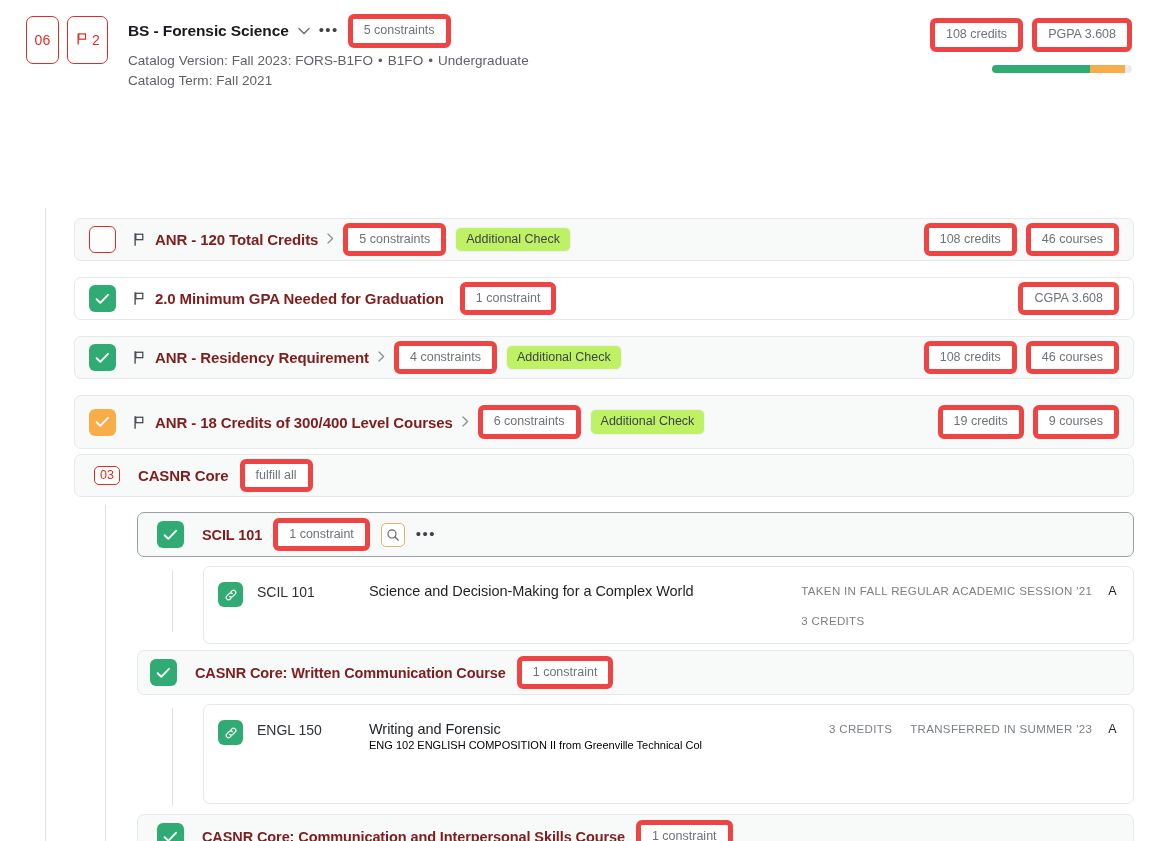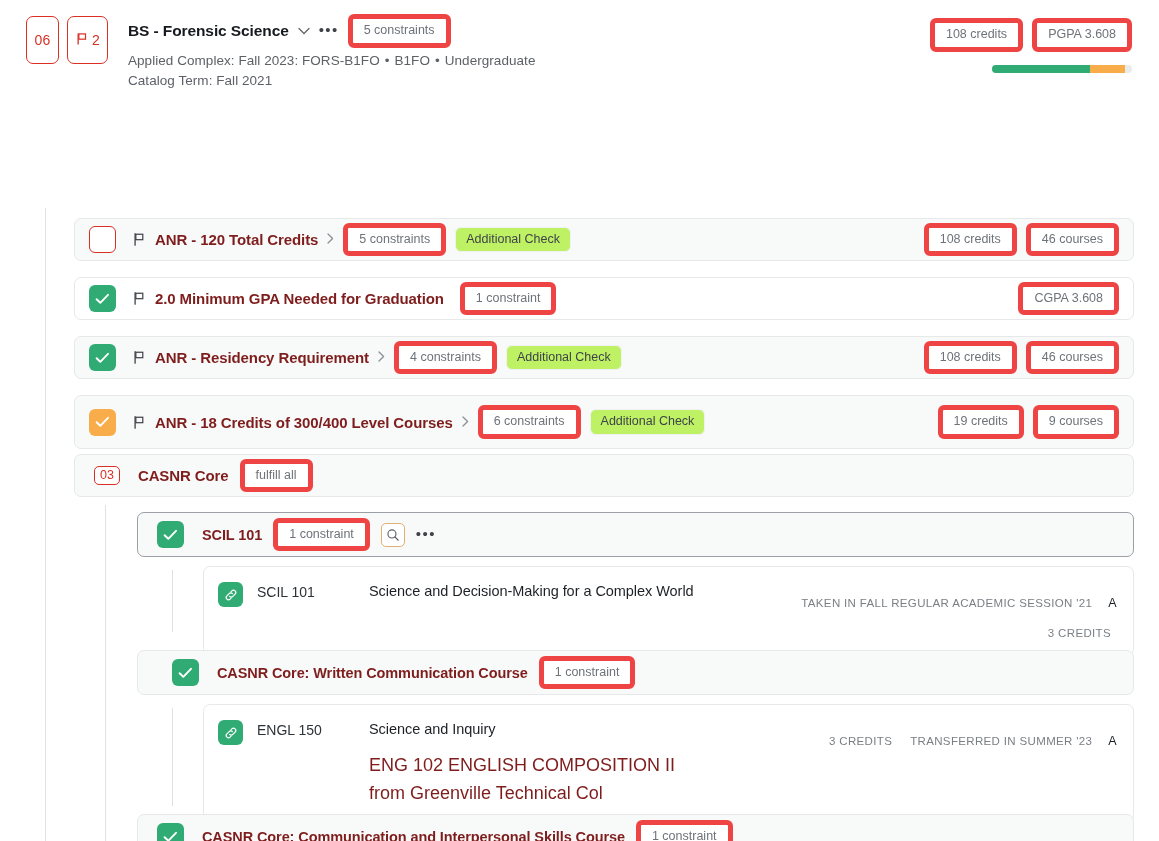--- a/index.html
+++ b/index.html
@@ -230,30 +230,29 @@
     margin-top: 3px;
     white-space: nowrap;
   }
   .cmid { flex: 1; min-width: 0; margin-top: 2px; }
   .ctitle {
     font-size: 14.5px;
     color: #1d2125;
     letter-spacing: -.05px;
   }
   .cnote {
-    font-size: 18px;
-    color: #7f1d1d;
-    margin-top: 14px;
+    font-size: 11px;
+    color: #000000;
+    margin-top: 0;
     line-height: 1.58;
     max-width: 345px;
   }
   .cright {
-    text-align: right;
-    flex: 0 0 auto;
-    margin-top: 12px;
+    flex: 0 0 auto;
+    margin-top: 0;
     white-space: nowrap;
   }
   .meta {
     font-size: 11.5px;
     color: #7a7f85;
     letter-spacing: .35px;
   }
   .grade {
     font-size: 12.5px;
     color: #1d2125;
@@ -289,21 +288,21 @@
           <span class="hdr-title">BS - Forensic Science</span>
           <span class="chev-dn">
             <svg width="12" height="8" viewBox="0 0 12 8">
                 <path d="M1 1.5 L6 6.5 L11 1.5" stroke="#63676d" stroke-width="1.3" fill="none" stroke-linecap="round"></path>
               </svg>
           </span>
           <span class="dots">•••</span>
           <span class="pill">5 constraints</span>
         </div>
         <div class="hdr-sub">
-          <span>Applied Complex: Fall 2023: FORS-B1FO</span><span class="bullet">•</span><span>B1FO</span><span class="bullet">•</span><span>Undergraduate</span>
+          <span>Catalog Version: Fall 2023: FORS-B1FO</span><span class="bullet">•</span><span>B1FO</span><span class="bullet">•</span><span>Undergraduate</span>
         </div>
         <div class="hdr-sub">Catalog Term: Fall 2021</div>
       </div>
     </div>
 
     <div class="hdr-right">
       <div class="hdr-right-pills">
         <span class="pill">108 credits</span>
         <span class="pill">PGPA 3.608</span>
       </div>
@@ -462,21 +461,21 @@
             <div class="cmid">
               <div class="ctitle">Science and Decision-Making for a Complex World</div>
             </div>
             <div class="cright">
               <div><span class="meta">TAKEN IN FALL REGULAR ACADEMIC SESSION '21</span><span class="grade">A</span></div>
               <div class="metaline2"><span class="meta" style="margin-right: 6px;">3 CREDITS</span></div>
             </div>
           </div>
         </div>
         <div style="position: absolute; left: 137px; right: 25px; top: 550px;">
-          <div class="row shaded" style="height: 45px; padding-left: 34px;">
+          <div class="row shaded" style="height: 45px; padding-left: 12px;">
             <div class="rowL">
               <div class="cbox green">
                 <svg width="15" height="12" viewBox="0 0 15 12">
                   <path d="M1.6 6.2 L5.3 9.8 L13 1.8" stroke="#ffffff" stroke-width="1.9" fill="none" stroke-linecap="round" stroke-linejoin="round"></path>
                 </svg>
               </div>
               <span class="rowtitle sm" style="margin-left: 18px;">CASNR Core: Written Communication Course</span>
               <span class="pill" style="margin-left: 11px;">1 constraint</span>
             </div>
           </div>
@@ -484,21 +483,21 @@
         <div style="position: absolute; left: 203px; right: 25px; top: 604px;">
           <div class="course" style="min-height: 100px;">
             <div class="linkico">
               <svg width="14" height="14" viewBox="0 0 16 16">
                 <path d="M6.4 9.6 a2.6 2.6 0 0 0 3.7 0 l2.6-2.6 a2.6 2.6 0 0 0-3.7-3.7 l-1.1 1.1" stroke="#ffffff" stroke-width="1.4" fill="none" stroke-linecap="round"></path>
                 <path d="M9.6 6.4 a2.6 2.6 0 0 0-3.7 0 l-2.6 2.6 a2.6 2.6 0 0 0 3.7 3.7 l1.1-1.1" stroke="#ffffff" stroke-width="1.4" fill="none" stroke-linecap="round"></path>
               </svg>
             </div>
             <div class="ccode">ENGL 150</div>
             <div class="cmid">
-              <div class="ctitle">Science and Inquiry</div>
+              <div class="ctitle">Writing and Forensic</div>
               <div class="cnote">ENG 102 ENGLISH COMPOSITION II from Greenville Technical Col</div>
             </div>
             <div class="cright">
               <div><span class="meta" style="margin-right: 18px;">3 CREDITS</span><span class="meta">TRANSFERRED IN SUMMER '23</span><span class="grade">A</span></div>
             </div>
           </div>
         </div>
         <div style="position: absolute; left: 137px; right: 25px; top: 714px;">
           <div class="row shaded" style="height: 45px; padding-left: 19px;">
             <div class="rowL">

